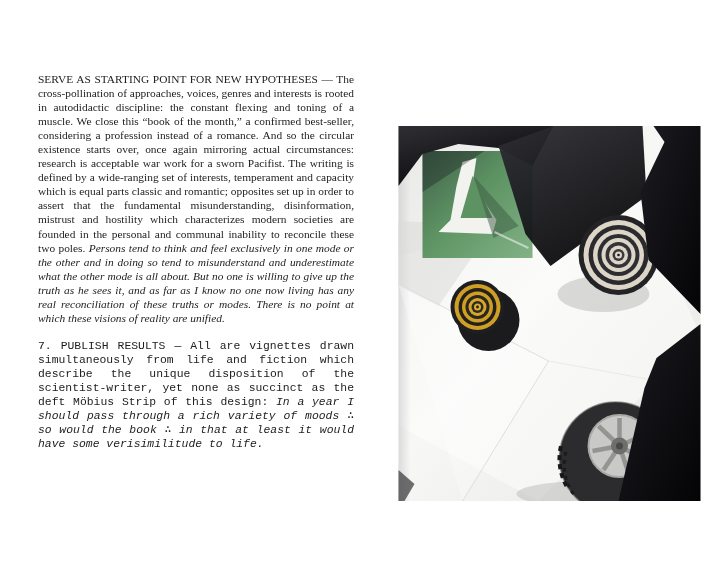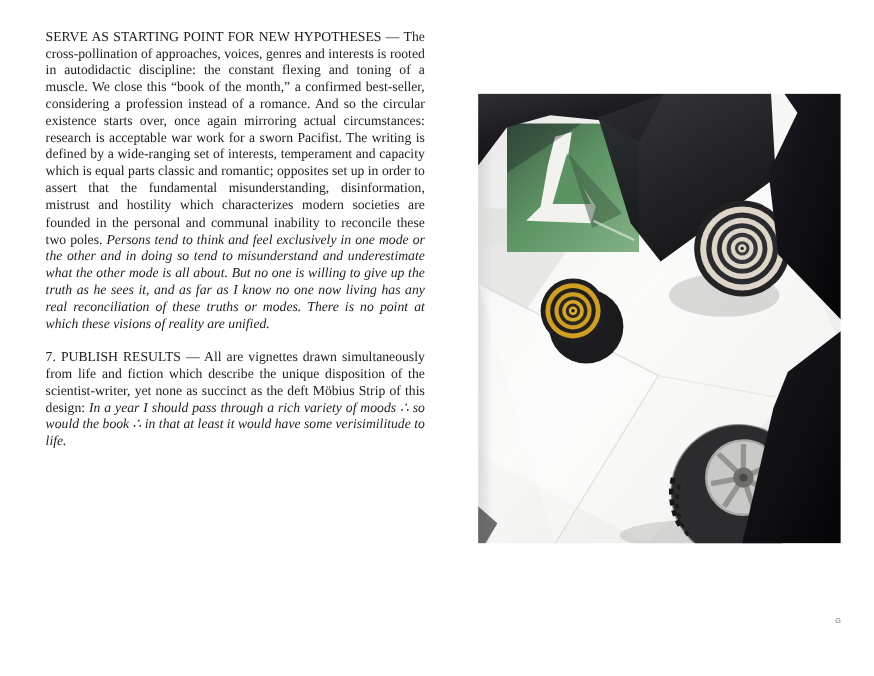--- a/index.html
+++ b/index.html
@@ -1,31 +1,31 @@
 <!DOCTYPE html>
 <html lang="en" style="--c-paper: #f1f1ef; --c-green: #5d9363; --c-greendark: #3f5c46; --c-greenlight: #82b286; --c-gold: #cf9e25; --c-ink: #0b0b0e; --c-cream: #ddd6c8; --c-tire: #2c2c2e; --c-alloy: #c9c9c7;"><head>
 <meta charset="utf-8">
 <style>
   html,body{margin:0;padding:0;}
   body{
     width:728px;height:563px;position:relative;overflow:hidden;
     background:#ffffff;
     font-family:"Liberation Serif","DejaVu Serif",serif;
   }
-  .spread{position:absolute;inset:0;background:#ffffff;}
+  .spread{position:absolute;inset:0;background:#ffffff;margin-top:48px;}
   
   .text-block{
     position:absolute;left:38px;top:24px;width:316px;
     color:#1c1c1c;
     font-size:11.4px;line-height:14.05px;
     text-align:justify;
     -webkit-hyphens:auto;hyphens:auto;
   }
   .text-block p{margin:0;}
-  .text-block p.para-2{margin-top:14px;}
+  .text-block p.para-2{margin-top:14px;font-family:Liberation Mono, monospace;}
   .text-block .it{font-style:italic;}
   
   .photo{
     position:absolute;left:398px;top:78px;width:303px;height:375px;
     overflow:hidden;
   }
   .photo svg{display:block;}
   
   .page-mark{
     position:absolute;left:696px;top:515px;

